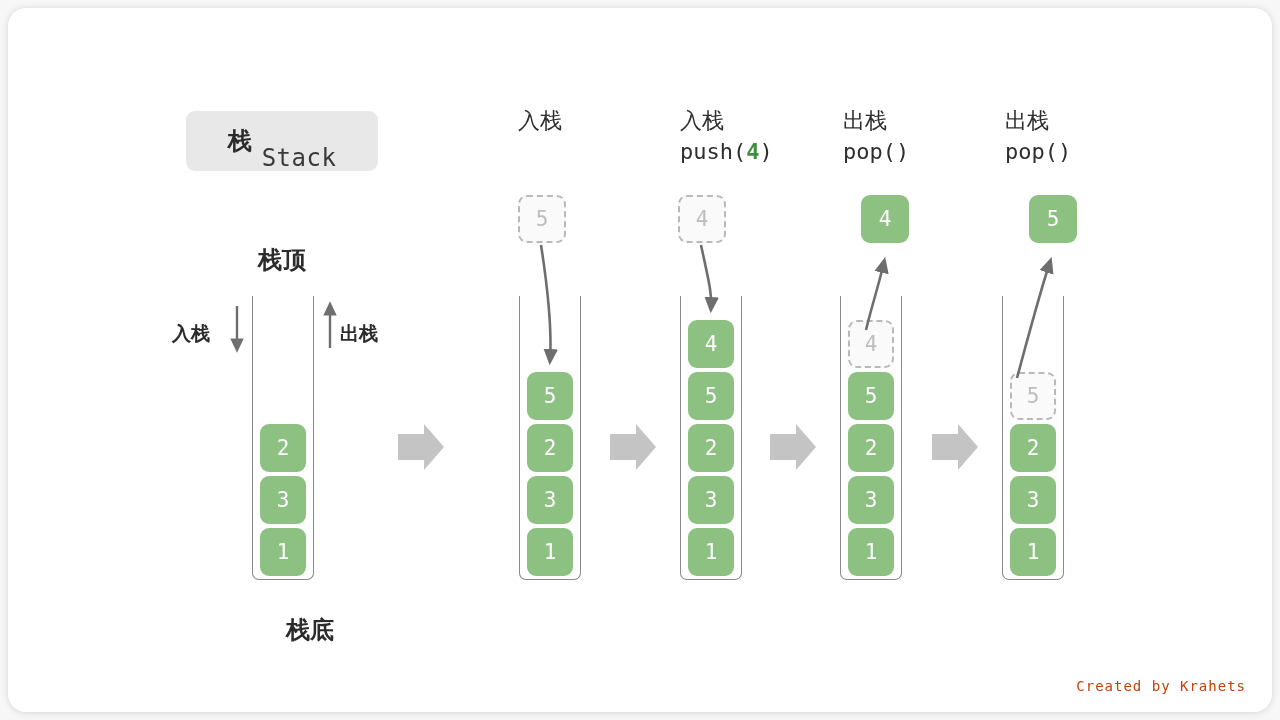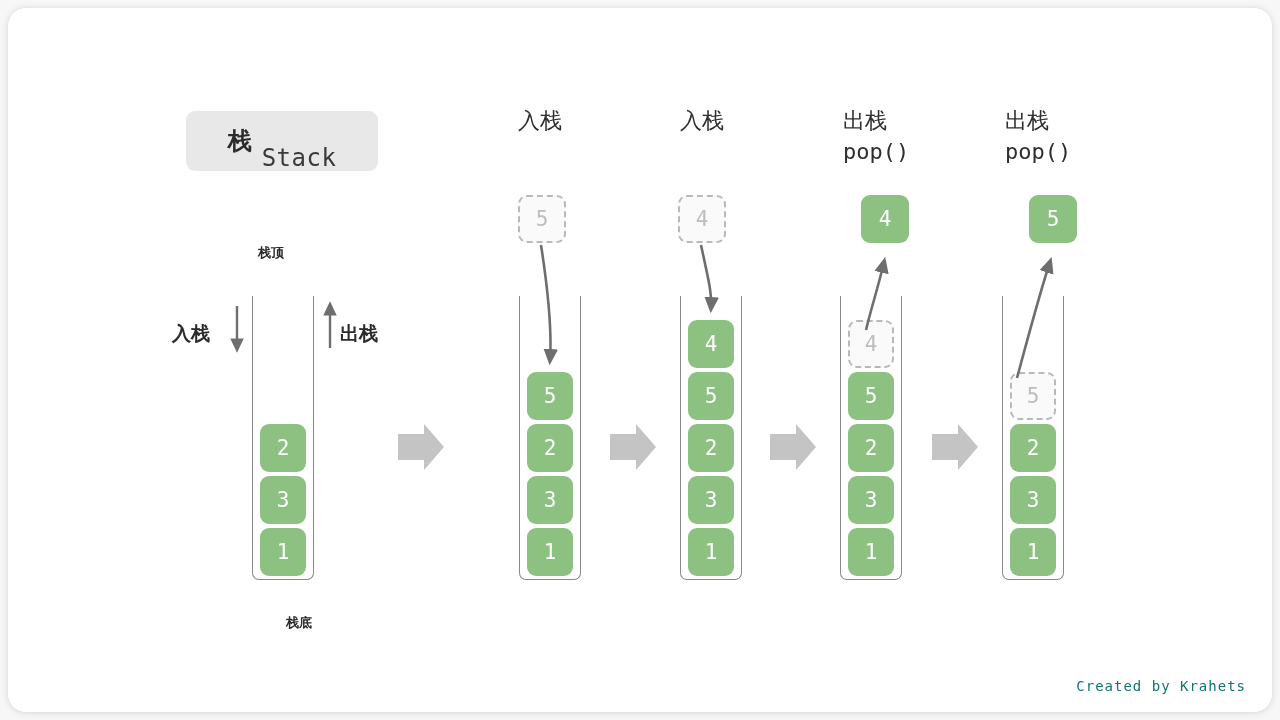--- a/index.html
+++ b/index.html
@@ -149,41 +149,41 @@
     font-family: "Liberation Sans", "DejaVu Sans", sans-serif;
     font-weight: bold;
     font-size: 19px;
     color: #2b2b2b;
     white-space: nowrap;
   }
   .tb-label {
     position: absolute;
     font-family: "Liberation Sans", "DejaVu Sans", sans-serif;
     font-weight: bold;
-    font-size: 13px;
+    font-size: 24px;
     color: #2b2b2b;
     white-space: nowrap;
   }
 
   
   #overlay {
     position: absolute;
     left: 0; top: 0;
     width: 1280px; height: 720px;
     pointer-events: none;
   }
 
   
   .watermark {
     position: absolute;
     right: 34px;
     bottom: 26px;
     font-family: "DejaVu Sans Mono", "Liberation Mono", monospace;
     font-size: 14px;
-    color: #0f766e;
+    color: #c2410c;
     letter-spacing: 1px;
   }
 </style>
 </head>
 <body>
 
 <div id="canvas">
   <div class="card"></div>
 
   <div class="title-chip">
@@ -212,20 +212,21 @@
     <div class="cells" id="cells-1">
         <div class="cell">5</div>
         <div class="cell">2</div>
         <div class="cell">3</div>
         <div class="cell">1</div>
       </div>
   </div>
 
   <div class="col-head" style="left:680px; top:106px;">
     <div class="cn">入栈</div>
+    <div class="code"><span>push(</span><span class="num">4</span><span>)</span></div>
   </div>
   <div class="float-box dashed" style="left:678px; top:195px;">4</div>
   <div class="stack" id="stack-2" style="left:680px; top:296px; height:284px;">
     <div class="cells" id="cells-2">
         <div class="cell">4</div>
         <div class="cell">5</div>
         <div class="cell">2</div>
         <div class="cell">3</div>
         <div class="cell">1</div>
       </div>

